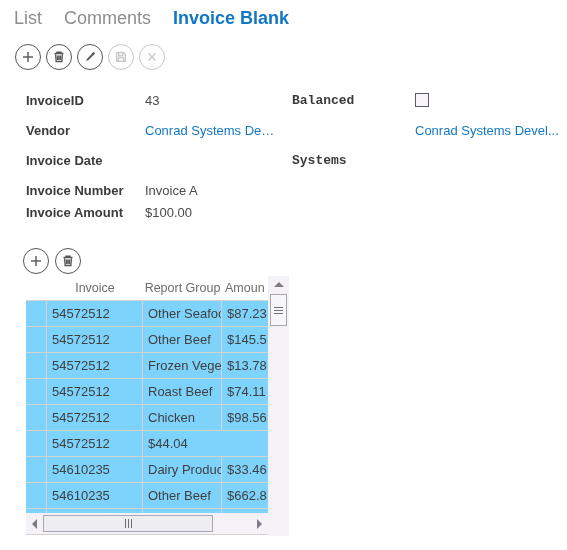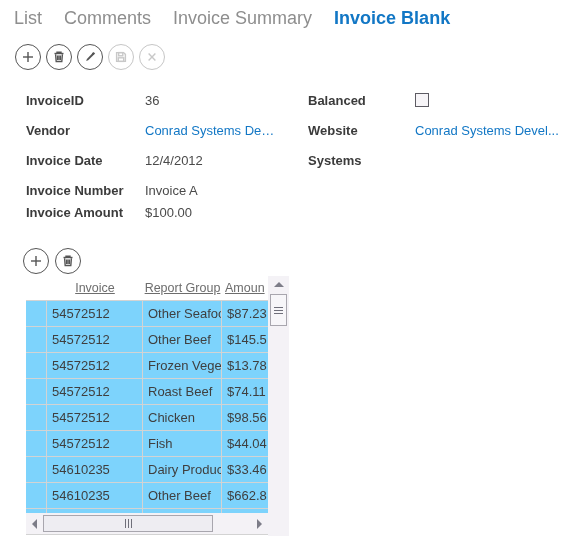--- a/index.html
+++ b/index.html
@@ -102,21 +102,21 @@
     width: 14px; height: 14px;
     border: 1.6px solid #5d5b63;
     background: #f7f5f8;
     box-sizing: border-box;
     cursor: pointer;
   }
 
   
   .col-l-label { left: 26px; width: 118px; }
   .col-l-value { left: 145px; width: 132px; }
-  .col-r-label { left: 308px; width: 116px; }
+  .col-r-label { left: 292px; width: 116px; font-family: Liberation Mono, monospace; }
   .col-r-value { left: 415px; width: 148px; }
 
   .r0 { top: 4px; }
   .r1 { top: 34px; }
   .r2 { top: 64px; }
   .r3 { top: 94px; }
   .r4 { top: 116px; }
 
   
   #sub-toolbar {
@@ -141,21 +141,20 @@
     align-items: center;
     box-sizing: border-box;
   }
   .hcell {
     font-size: 12.5px;
     color: #6d6d6d;
     text-align: center;
     overflow: hidden;
     white-space: nowrap;
     box-sizing: border-box;
-    text-decoration: underline;
   }
   .h-sel { width: 21px; }
   .h-inv { width: 96px; }
   .h-rep { width: 79px; }
   .h-amt { width: 46px; text-align: left; padding-left: 3px; }
 
   #grid-body {
     position: absolute;
     left: 0; top: 24px;
     width: 242px;
@@ -277,21 +276,20 @@
     justify-content: center;
     cursor: pointer;
   }
 </style>
 </head>
 <body>
 
 <div id="tab-strip">
   <div class="tab">List</div>
   <div class="tab">Comments</div>
-  <div class="tab">Invoice Summary</div>
   <div class="tab active">Invoice Blank</div>
 </div>
 
 <div id="record-toolbar">
 
   <div class="circle-btn">
     <span>
       <svg width="14" height="14" viewBox="0 0 14 14">
         <line class="ic" x1="7" y1="2" x2="7" y2="12"></line>
         <line class="ic" x1="2" y1="7" x2="12" y2="7"></line>
@@ -341,36 +339,33 @@
   </div>
 
 </div>
 
 <div id="form-area">
 
   <div class="field-row col-l-label r0">
     <span class="field-label">InvoiceID</span>
   </div>
   <div class="field-row col-l-value r0">
-    <span class="field-value">36</span>
+    <span class="field-value">43</span>
   </div>
 
   <div class="field-row col-l-label r1">
     <span class="field-label">Vendor</span>
   </div>
   <div class="field-row col-l-value r1">
     <span class="field-value link">Conrad Systems Deve...</span>
   </div>
 
   <div class="field-row col-l-label r2">
     <span class="field-label">Invoice Date</span>
   </div>
-  <div class="field-row col-l-value r2">
-    <span class="field-value">12/4/2012</span>
-  </div>
 
   <div class="field-row col-l-label r3">
     <span class="field-label">Invoice Number</span>
   </div>
   <div class="field-row col-l-value r3">
     <span class="field-value">Invoice A</span>
   </div>
 
   <div class="field-row col-l-label r4">
     <span class="field-label">Invoice Amount</span>
@@ -379,23 +374,20 @@
     <span class="field-value">$100.00</span>
   </div>
 
   <div class="field-row col-r-label r0">
     <span class="field-label">Balanced</span>
   </div>
   <div class="field-row col-r-value r0">
     <span class="checkbox"></span>
   </div>
 
-  <div class="field-row col-r-label r1">
-    <span class="field-label">Website</span>
-  </div>
   <div class="field-row col-r-value r1">
     <span class="field-value link">Conrad Systems Devel...</span>
   </div>
 
   <div class="field-row col-r-label r2">
     <span class="field-label">Systems</span>
   </div>
   <div class="field-row col-r-value r2">
     <span class="field-value"></span>
   </div>
@@ -470,21 +462,20 @@
     <div class="grid-row">
       <div class="gcell c-sel"></div>
       <div class="gcell c-inv">54572512</div>
       <div class="gcell c-rep">Chicken</div>
       <div class="gcell c-amt">$98.56</div>
     </div>
 
     <div class="grid-row">
       <div class="gcell c-sel"></div>
       <div class="gcell c-inv">54572512</div>
-      <div class="gcell c-rep">Fish</div>
       <div class="gcell c-amt">$44.04</div>
     </div>
 
     <div class="grid-row">
       <div class="gcell c-sel"></div>
       <div class="gcell c-inv">54610235</div>
       <div class="gcell c-rep">Dairy Product</div>
       <div class="gcell c-amt">$33.46</div>
     </div>
 

